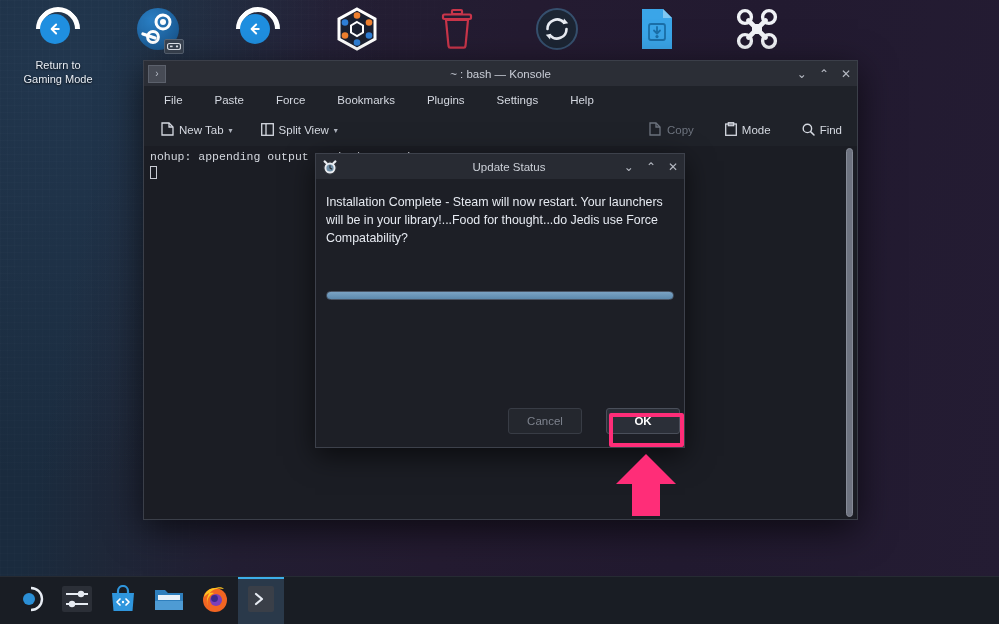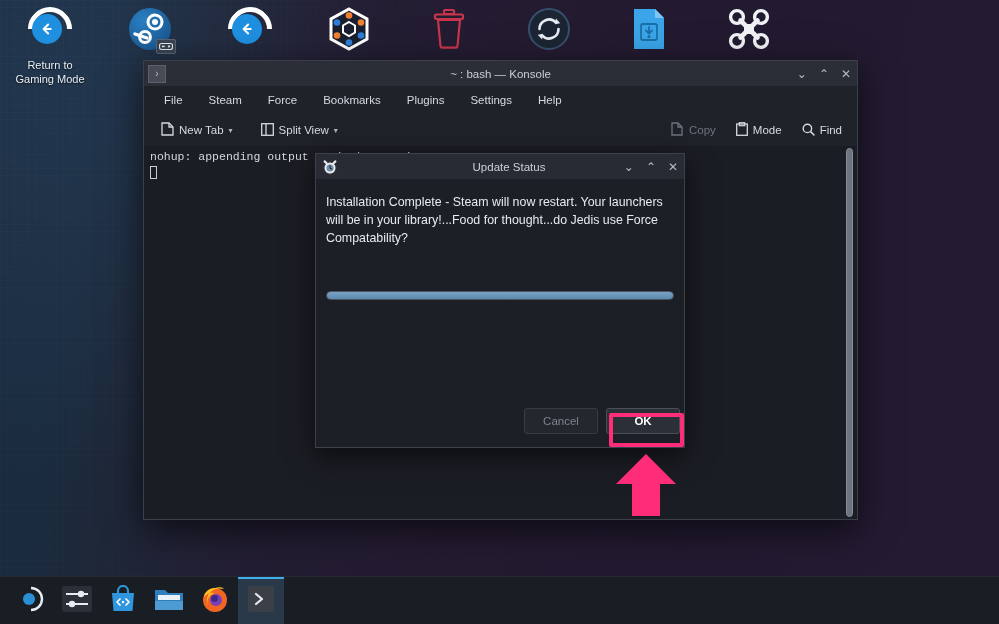--- a/index.html
+++ b/index.html
@@ -35,21 +35,21 @@
     -webkit-mask-image: linear-gradient(115deg, rgba(0,0,0,.85) 0%, rgba(0,0,0,.5) 25%, rgba(0,0,0,0) 48%);
             mask-image: linear-gradient(115deg, rgba(0,0,0,.85) 0%, rgba(0,0,0,.5) 25%, rgba(0,0,0,0) 48%);
   }
   #desktop-glow {
     position: absolute; left: -120px; top: -120px; width: 520px; height: 620px;
     background: radial-gradient(ellipse at 35% 30%, rgba(60,95,135,.22), rgba(0,0,0,0) 68%);
   }
 
   
   .icon-row {
-    position: absolute; top: 6px; left: 0; width: 913px; height: 96px;
+    position: absolute; top: 6px; left: 8px; width: 913px; height: 96px;
   }
   .dicon {
     position: absolute; top: 0; width: 100px;
     display: flex; flex-direction: column; align-items: center;
   }
   .dicon .glyph {
     width: 46px; height: 46px;
     display: flex; align-items: center; justify-content: center;
     position: relative;
   }
@@ -128,39 +128,39 @@
     pointer-events: none;
   }
   .k-winbtns {
     position: absolute; right: 6px; top: 0; height: 25px;
     display: flex; align-items: center; gap: 12px;
   }
   .k-winbtns div { color: #b6bac3; font-size: 12px; line-height: 1; cursor: default; }
 
   .k-menubar {
     height: 28px; background: #1f2229;
-    display: flex; align-items: center; padding-left: 10px; gap: 6px;
+    display: flex; align-items: center; padding-left: 10px; gap: 12px;
     flex: 0 0 auto;
   }
   .k-menubar span {
     color: #d5d9e1; font-size: 11.5px;
     padding: 3px 10px; border-radius: 3px;
   }
   .k-toolbar {
     height: 32px; background: #1f2229;
     display: flex; align-items: center; padding: 0 10px;
     flex: 0 0 auto; position: relative;
   }
   .tb-item {
     display: flex; align-items: center; gap: 5px;
     color: #d5d9e1; font-size: 11.5px;
     padding: 3px 7px; border-radius: 3px;
   }
   .tb-item.disabled { color: #6e747f; }
-  .tb-right { position: absolute; right: 8px; display: flex; align-items: center; gap: 6px; }
+  .tb-right { position: absolute; right: 8px; display: flex; align-items: center; gap: 17px; }
   .tb-sep { width: 14px; }
   .caret { font-size: 8px; color: #aeb3bd; }
 
   .k-term {
     flex: 1 1 auto; position: relative;
     background: #1b1d24;
     overflow: hidden;
   }
   .term-line {
     position: absolute; left: 6px; top: 4px;
@@ -223,21 +223,21 @@
     background: #2a2e37; border: 1px solid #4a5464;
     overflow: hidden;
   }
   .d-progress-fill {
     height: 100%;
     background: linear-gradient(180deg, #7ba3c4, #5c89ad);
   }
   .d-footer {
     flex: 0 0 auto; height: 52px;
     display: flex; align-items: center; justify-content: flex-end;
-    padding-right: 4px; gap: 8px;
+    padding-right: 4px; gap: 24px;
   }
   .d-btn {
     min-width: 74px; height: 26px;
     display: flex; align-items: center; justify-content: center;
     font-size: 11.5px;
     border-radius: 3px;
   }
   .d-btn.cancel {
     color: #7d828d;
     background: #24272e; border: 1px solid #383c45;
@@ -418,21 +418,21 @@
     <div class="k-title">~ : bash — Konsole</div>
     <div class="k-winbtns">
       <div>⌄</div>
       <div>⌃</div>
       <div>✕</div>
     </div>
   </div>
 
   <div class="k-menubar">
     <span>File</span>
-    <span>Steam</span>
+    <span>Paste</span>
     <span>Force</span>
     <span>Bookmarks</span>
     <span>Plugins</span>
     <span>Settings</span>
     <span>Help</span>
   </div>
 
   <div class="k-toolbar">
     <div class="tb-item">
       <span>

